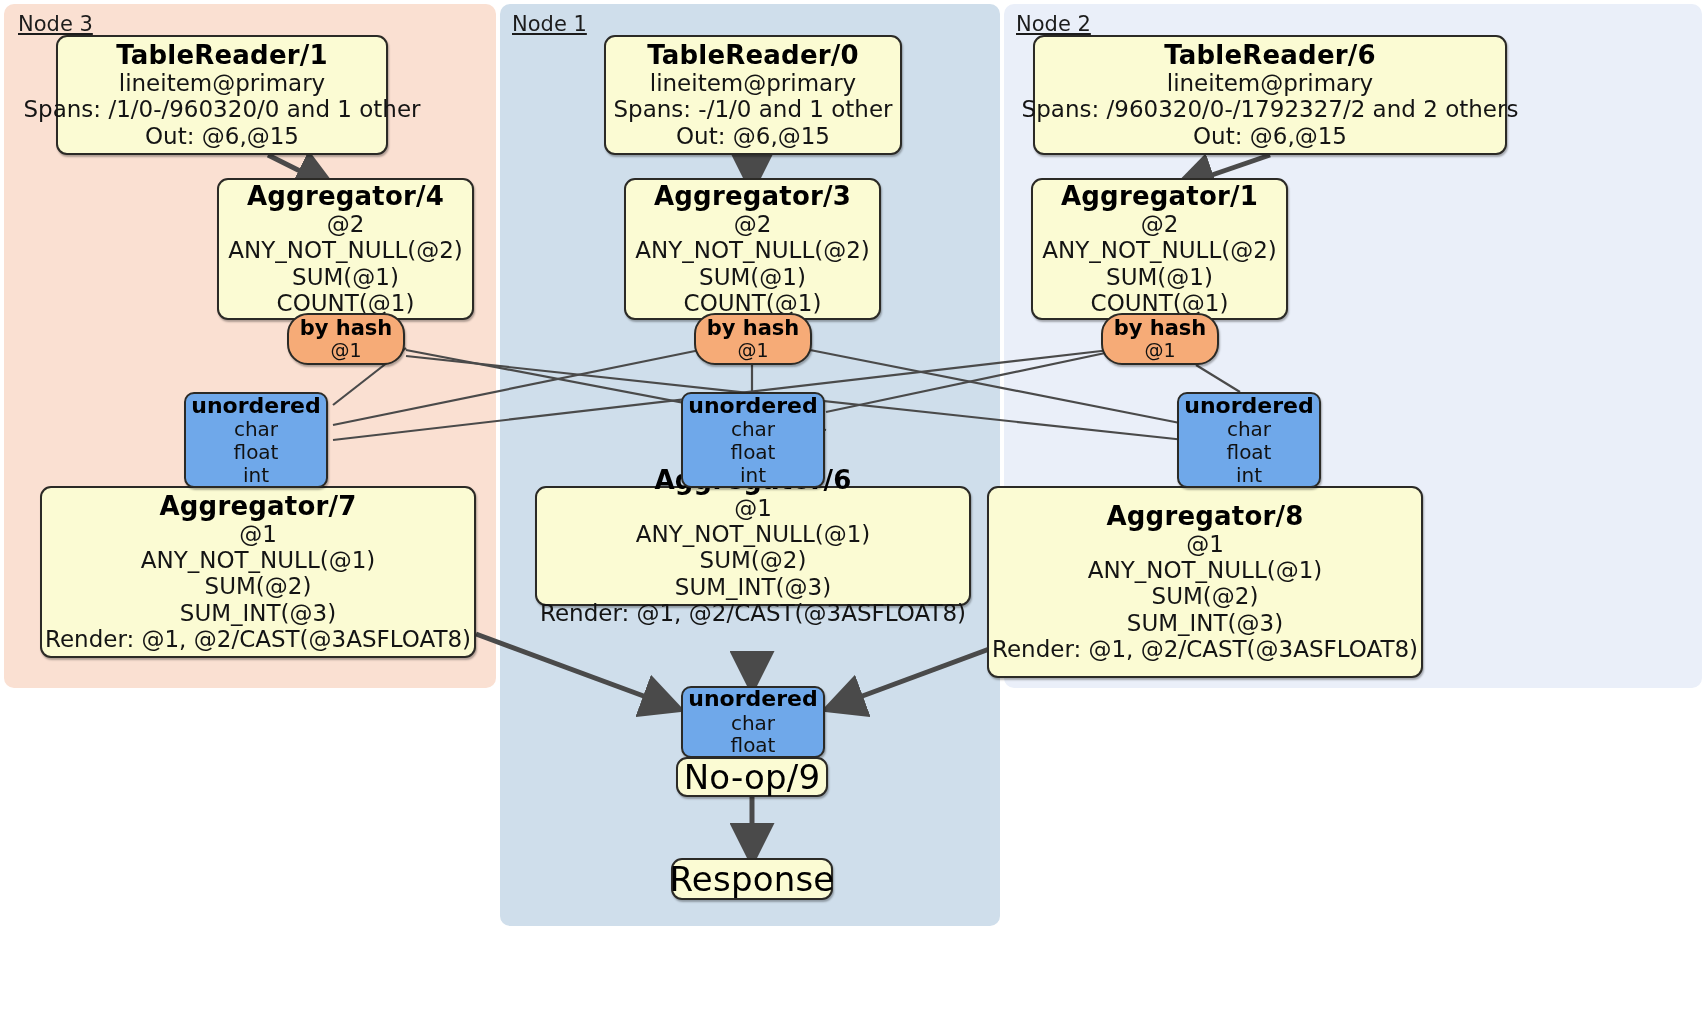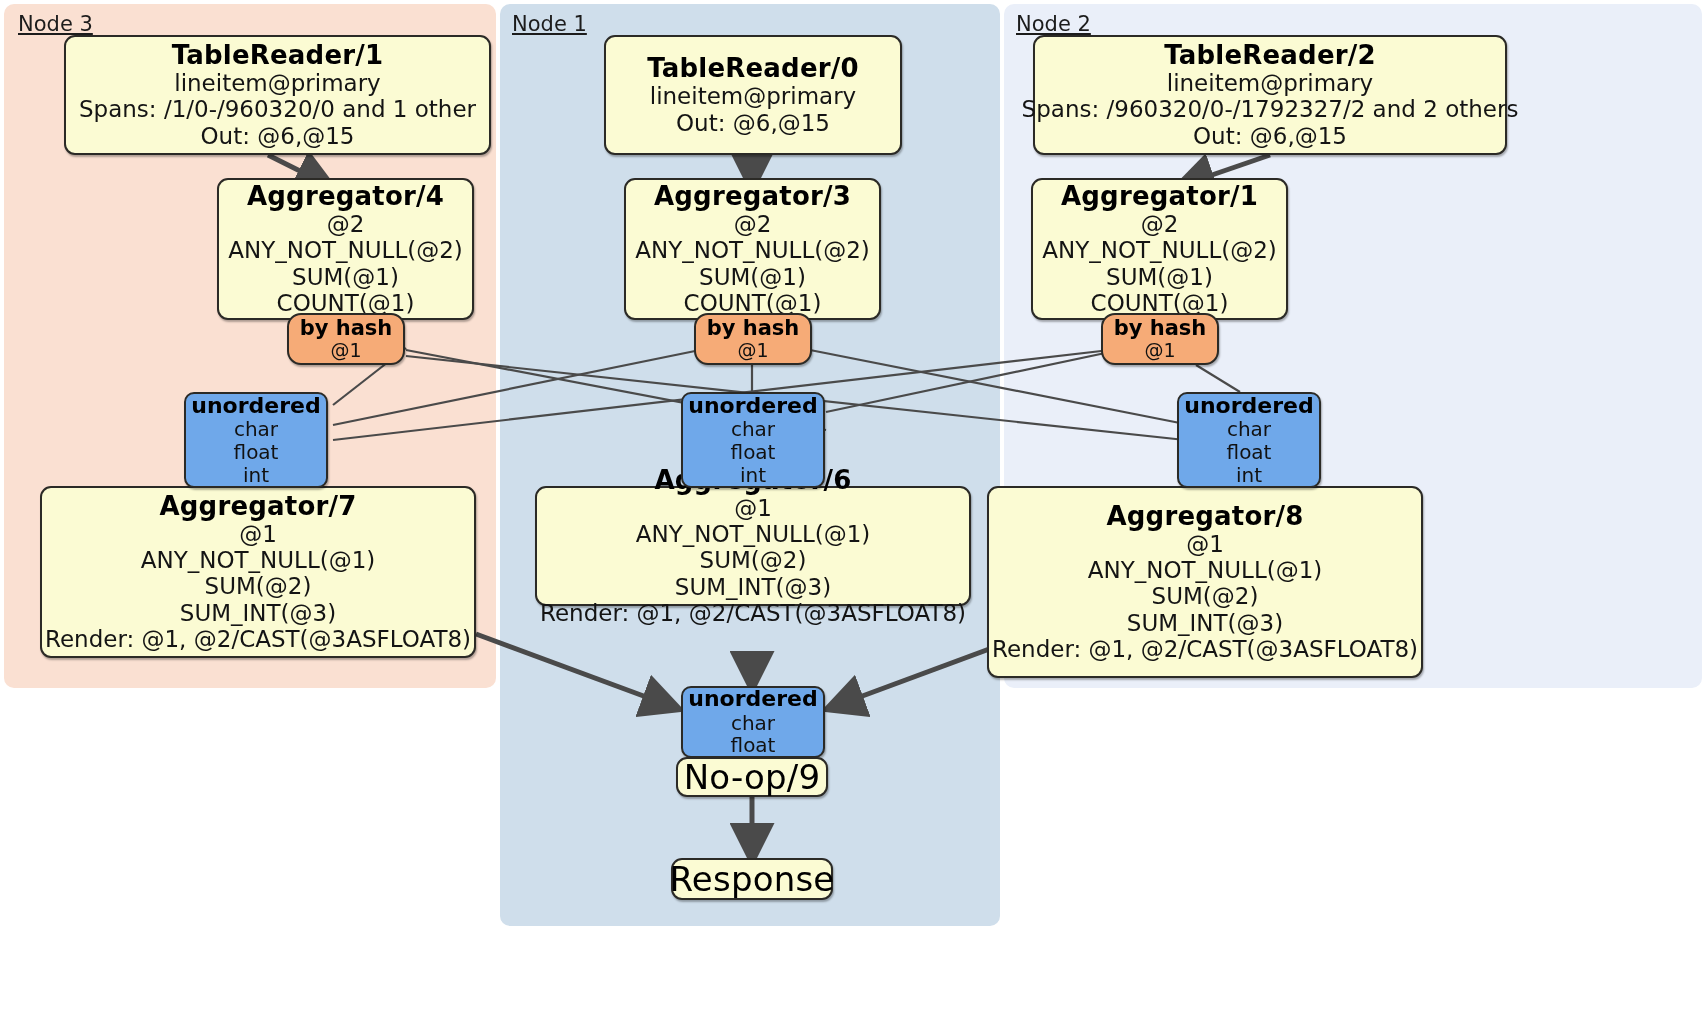--- a/index.html
+++ b/index.html
@@ -69,21 +69,21 @@
   .proc .line {
     font-size: 23px;
     color: #141414;
     line-height: 1.14;
     white-space: nowrap;
   }
 
   .router {
     background: #f6ab77;
     border: 2px solid #2b2a26;
-    border-radius: 14px;
+    border-radius: 21px;
     box-shadow: 1px 2px 2px rgba(0,0,0,0.30);
     z-index: 6;
   }
   .router .title {
     font-weight: bold;
     font-size: 21px;
     color: #000;
     line-height: 1.1;
   }
   .router .line {
@@ -155,21 +155,21 @@
     <path d="M1110,352 L826,412" stroke="#4a4a4a" stroke-width="2.2" fill="none"></path>
     <path d="M1196,365 L1240,392" stroke="#4a4a4a" stroke-width="2.2" fill="none"></path>
 
     <path d="M476,634 L676,708" stroke="#4a4a4a" stroke-width="5" fill="none" marker-end="url(#arrowThick)"></path>
     <path d="M752,660 L752,686" stroke="#4a4a4a" stroke-width="5" fill="none" marker-end="url(#arrowThick)"></path>
     <path d="M1030,634 L830,708" stroke="#4a4a4a" stroke-width="5" fill="none" marker-end="url(#arrowThick)"></path>
 
     <path d="M752,792 L752,858" stroke="#4a4a4a" stroke-width="5" fill="none" marker-end="url(#arrowThick)"></path>
   </svg>
 
-  <div class="box proc" style="left:64px; top:35px; width:427px; height:120px;">
+  <div class="box proc" style="left:56px; top:35px; width:332px; height:120px;">
     <div class="title">TableReader/1</div>
     <div class="line">lineitem@primary</div>
     <div class="line">Spans: /1/0-/960320/0 and 1 other</div>
     <div class="line">Out: @6,@15</div>
   </div>
 
   <div class="box proc" style="left:217px; top:178px; width:257px; height:142px;text-align:center;">
     <div class="title">Aggregator/4</div>
     <div class="line">@2</div>
     <div class="line">ANY_NOT_NULL(@2)</div>
@@ -194,20 +194,21 @@
     <div class="line">@1</div>
     <div class="line">ANY_NOT_NULL(@1)</div>
     <div class="line">SUM(@2)</div>
     <div class="line">SUM_INT(@3)</div>
     <div class="line">Render: @1, @2/CAST(@3ASFLOAT8)</div>
   </div>
 
   <div class="box proc" style="left:604px; top:35px; width:298px; height:120px;">
     <div class="title">TableReader/0</div>
     <div class="line">lineitem@primary</div>
+    <div class="line">Spans: -/1/0 and 1 other</div>
     <div class="line">Out: @6,@15</div>
   </div>
 
   <div class="box proc" style="left:624px; top:178px; width:257px; height:142px;">
     <div class="title">Aggregator/3</div>
     <div class="line">@2</div>
     <div class="line">ANY_NOT_NULL(@2)</div>
     <div class="line">SUM(@1)</div>
     <div class="line">COUNT(@1)</div>
   </div>
@@ -241,21 +242,21 @@
 
   <div class="box proc small-proc" style="left:676px; top:757px; width:152px; height:40px; z-index:7;">
     <div class="title">No-op/9</div>
   </div>
 
   <div class="box proc small-proc" style="left:671px; top:858px; width:162px; height:42px;">
     <div class="title">Response</div>
   </div>
 
   <div class="box proc" style="left:1033px; top:35px; width:474px; height:120px;">
-    <div class="title">TableReader/2</div>
+    <div class="title">TableReader/6</div>
     <div class="line">lineitem@primary</div>
     <div class="line">Spans: /960320/0-/1792327/2 and 2 others</div>
     <div class="line">Out: @6,@15</div>
   </div>
 
   <div class="box proc" style="left:1031px; top:178px; width:257px; height:142px;">
     <div class="title">Aggregator/1</div>
     <div class="line">@2</div>
     <div class="line">ANY_NOT_NULL(@2)</div>
     <div class="line">SUM(@1)</div>

